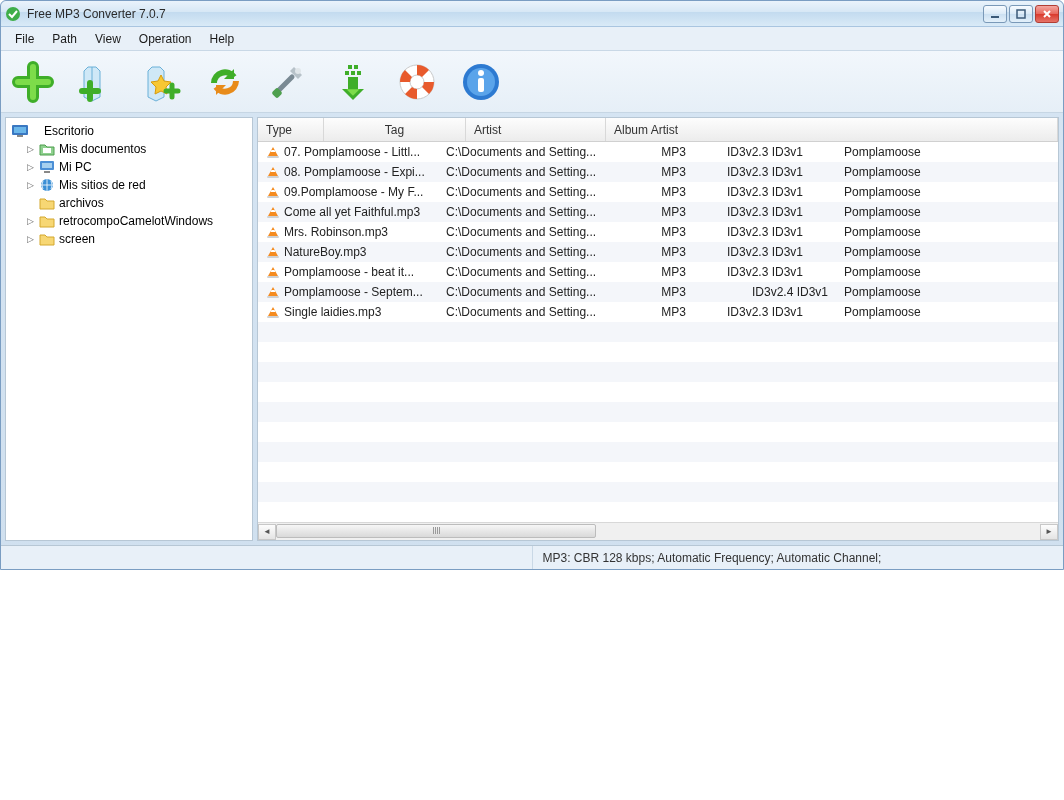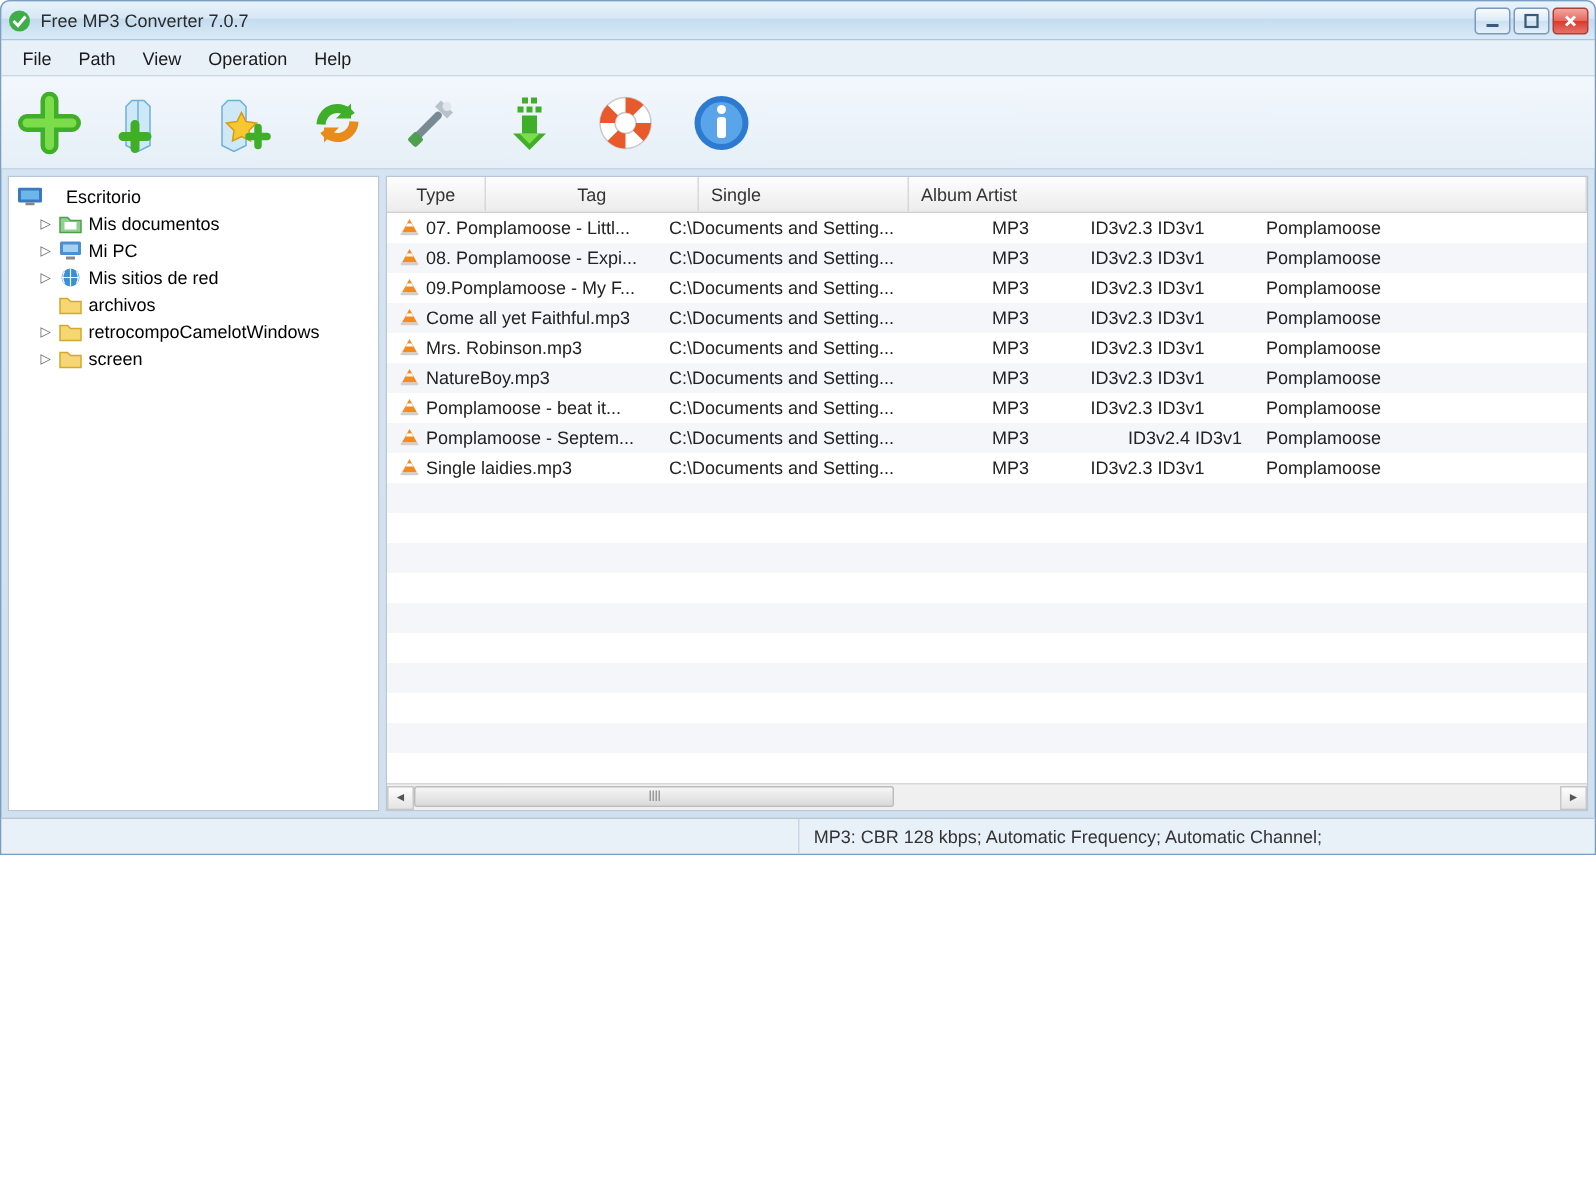--- a/index.html
+++ b/index.html
@@ -17,26 +17,26 @@
 .tbtn { width: 48px; height: 48px; display: flex; align-items: center; justify-content: center; cursor: pointer; border-radius: 4px; }
 .content { flex: 1; display: flex; padding: 4px; gap: 4px; min-height: 0; }
 .sidebar { width: 248px; background: #fff; border: 1px solid #b7c7d5; display: flex; flex-direction: column; overflow: auto; padding: 4px; }
 .tree-root { display: flex; align-items: center; gap: 16px; padding: 2px; cursor: pointer; }
 .tree-item { display: flex; align-items: center; gap: 4px; padding: 2px 2px 2px 16px; cursor: pointer; }
 .exp { width: 9px; height: 9px; display: inline-flex; align-items: center; justify-content: center; color: #6a6a6a; font-size: 9px; }
 .main { flex: 1; display: flex; flex-direction: column; background: #fff; border: 1px solid #b7c7d5; min-width: 0; }
 .table-head { height: 24px; display: flex; background: linear-gradient(to bottom, #fdfdfd 0%, #ececec 100%); border-bottom: 1px solid #d0d0d0; flex-shrink: 0; }
 .th { display: flex; align-items: center; padding: 0 8px; border-right: 1px solid #d8d8d8; color: #333; cursor: pointer; }
 .th .sort-arrow { margin-left: 6px; }
-.col-name { width: 180px; } .col-path { width: 190px; } .col-type { width: 66px; justify-content: center; } .col-tag { width: 142px; justify-content: center; } .col-artist { width: 140px; } .col-aa { flex: 1; }
+.col-name { width: 180px; } .col-path { width: 190px; } .col-type { width: 66px; justify-content: flex-start; } .col-tag { width: 142px; justify-content: center; } .col-artist { width: 140px; } .col-aa { flex: 1; }
 .rows { flex: 1; overflow: auto; background:#fff;}
 .row { height: 20px; display: flex; align-items: center; }
 .row:nth-child(2n) { background: #f4f6fa; }
 .cell { padding: 0 8px; overflow: hidden; white-space: nowrap; text-overflow: ellipsis; color: #222; }
-.cell.col-name { display: flex; align-items: flex-start; gap: 4px; }
+.cell.col-name { display: flex; align-items: center; gap: 4px; }
 .cone { width: 14px; height: 12px; position: relative; flex-shrink: 0; }
 .cone svg { display: block; }
 .hscroll { height: 18px; background: #f0f0f0; border-top: 1px solid #d8d8d8; position: relative; display: flex; align-items: center; }
 .hs-btn { width: 18px; height: 16px; background: linear-gradient(to bottom,#fdfdfd,#e4e4e4); border:1px solid #c8c8c8; display:flex;align-items:center;justify-content:center;font-size:8px;color:#555; cursor:pointer;}
 .hs-track { flex:1; height:16px; position:relative; }
 .hs-thumb { position:absolute; left:0; top:0; height:14px; width:320px; background:linear-gradient(to bottom,#f6f6f6,#d9d9d9); border:1px solid #bcbcbc; border-radius:2px; display:flex;align-items:center;justify-content:center;}
 .hs-grip { width:16px; display:flex; gap:1px; justify-content:center;}
 .hs-grip span{width:1px;height:7px;background:#9a9a9a;}
 .statusbar { height: 24px; border-top: 1px solid #b7c7d5; background: #e8f0f8; display: flex; align-items: flex-start; }
 .status-cell { flex:1; padding:0 10px; color:#333; border-right:1px solid #c9d8e6; height:100%; display:flex; align-items:center;}
@@ -222,21 +222,21 @@
 
     <div class="main">
       <div class="table-head">
         <div class="th col-type">
             <span>Type</span>
           </div>
         <div class="th col-tag">
             <span>Tag</span>
           </div>
         <div class="th col-artist">
-            <span>Single</span>
+            <span>Artist</span>
           </div>
         <div class="th col-aa">
             <span>Album Artist</span>
           </div>
       </div>
       <div class="rows" id="rows">
           <div class="row">
             <div class="cell col-name">
               <span class="cone">
                 <svg width="14" height="12" viewBox="0 0 14 12">

